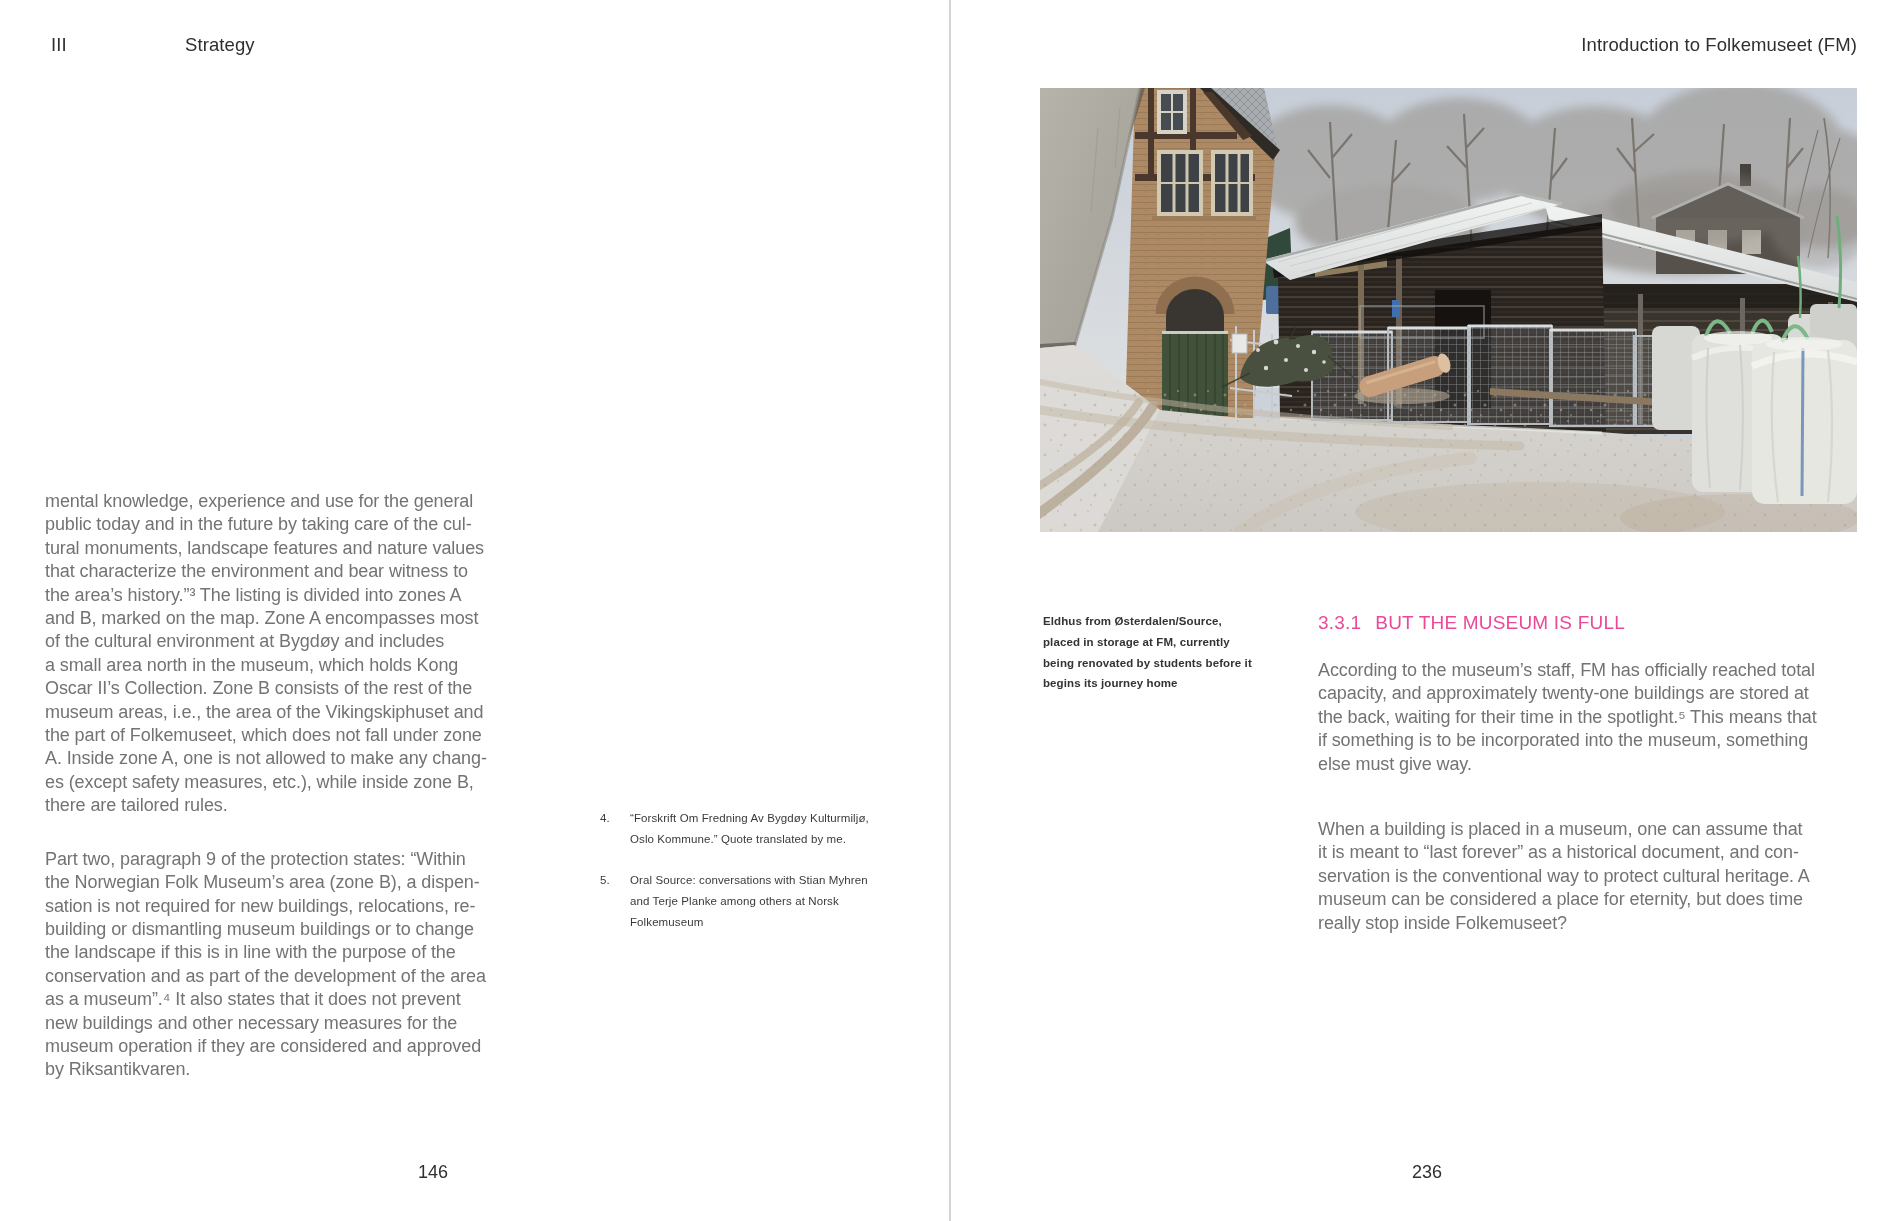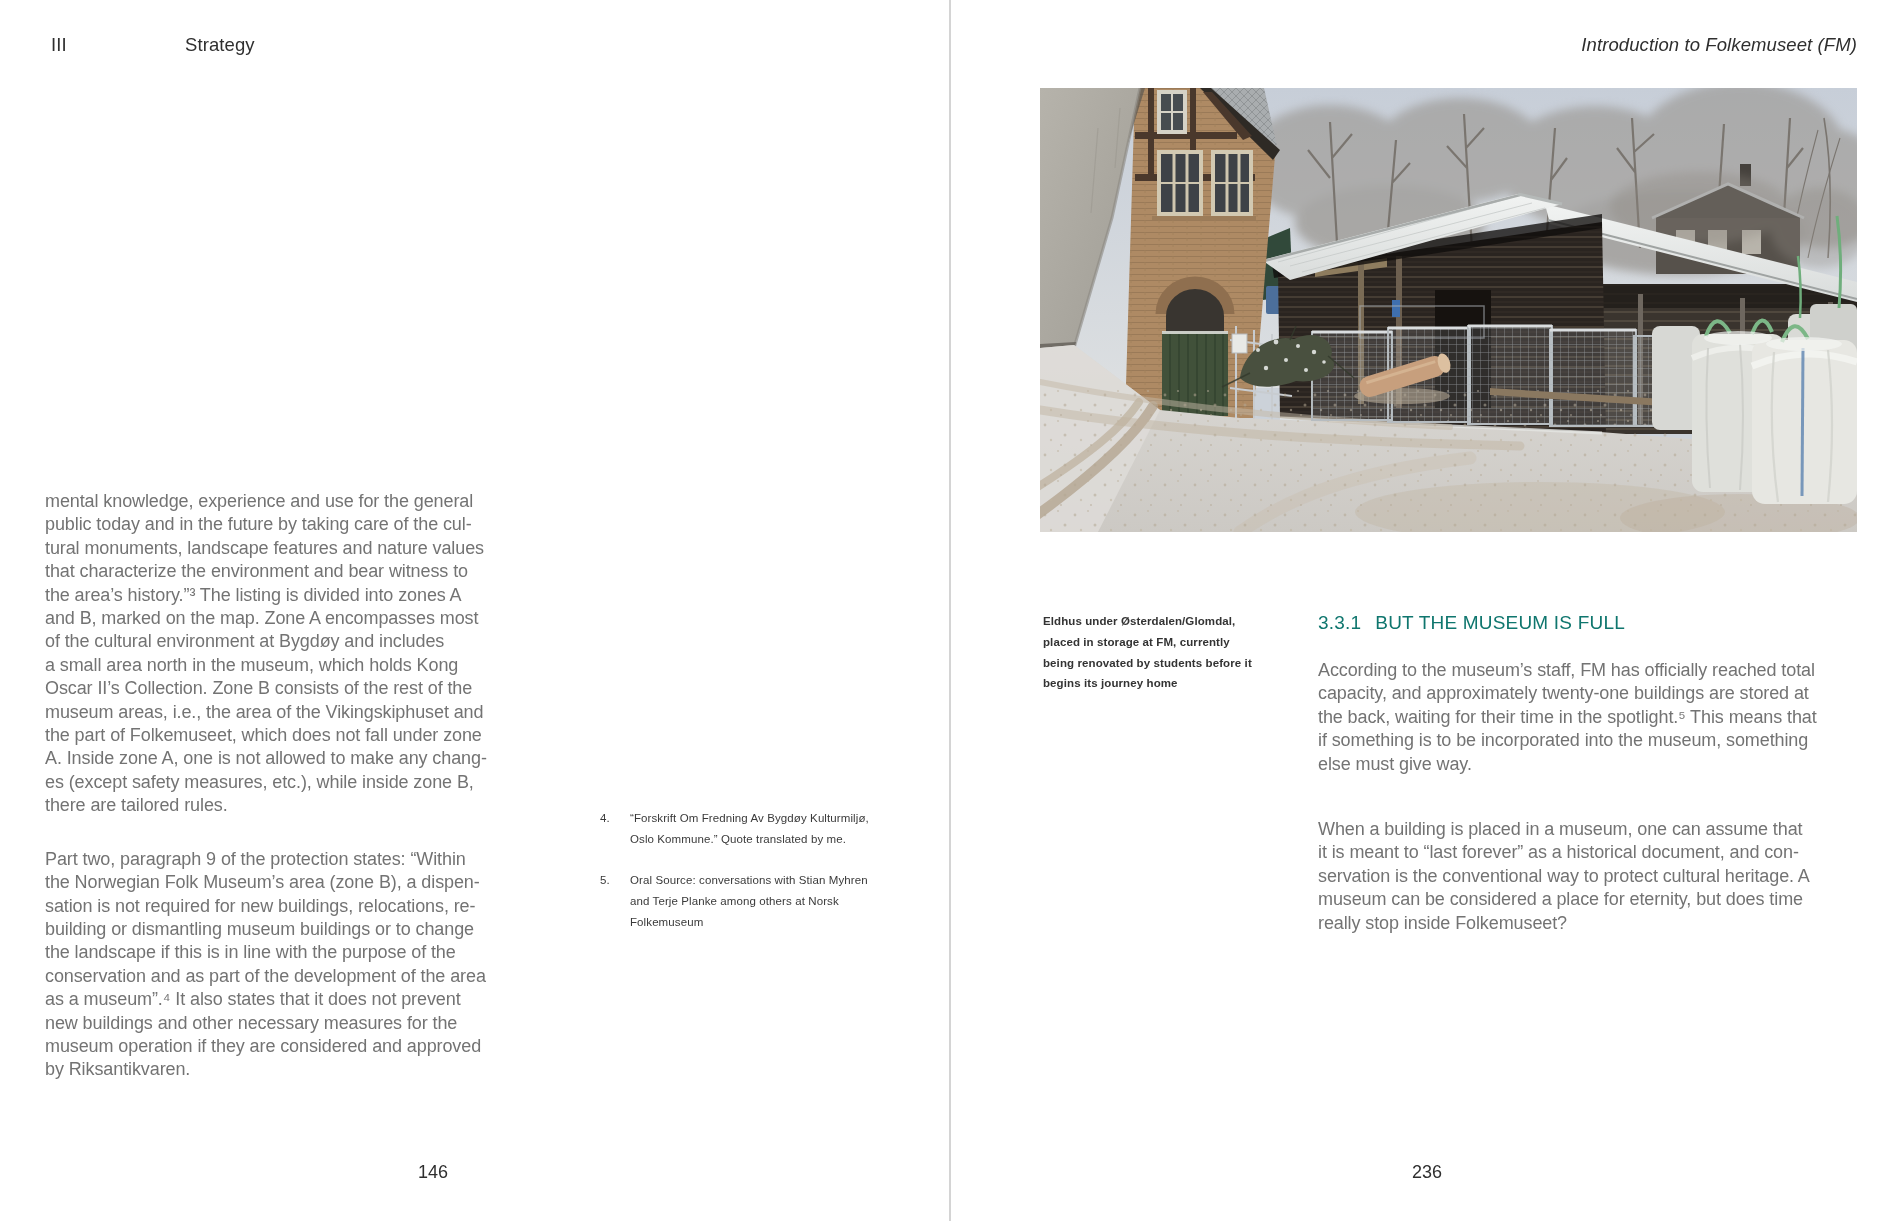--- a/index.html
+++ b/index.html
@@ -5,21 +5,21 @@
   html,body{margin:0;padding:0;background:#ffffff;}
   #spread{position:relative;width:1900px;height:1221px;background:#ffffff;overflow:hidden;
           font-family:"Liberation Sans","DejaVu Sans",sans-serif;color:#2d2d2d;}
   .abs{position:absolute;}
   .runhead{font-size:18.5px;letter-spacing:.1px;color:#2f2f2f;}
   .bodytext{font-size:18px;line-height:23.4px;letter-spacing:-0.1px;white-space:pre-line;color:#737373;}
   .smalltext{font-size:11.5px;line-height:20.8px;letter-spacing:.1px;white-space:pre-line;color:#3a3a3a;}
   .caption{font-weight:bold;color:#333;}
   .fnrow{display:flex;}
   .fnnum{width:30px;flex:none;}
-  .heading{font-size:19px;letter-spacing:.2px;color:#0f766e;display:flex;gap:14px;}
+  .heading{font-size:19px;letter-spacing:.2px;color:#ec4899;display:flex;gap:14px;}
   .pagenum{font-size:18px;width:70px;text-align:left;color:#2f2f2f;}
   .gutter{left:949px;top:0;width:2px;height:1221px;background:#d4d4d4;}
   .photo{left:1040px;top:88px;width:817px;height:444px;background:#ccd2d9;}
   .photo svg{display:block;width:817px;height:444px;}
 </style>
 </head>
 <body>
 
 <div id="spread">
 
@@ -64,21 +64,21 @@
     <div class="fnrow">
       <span class="fnnum">5.</span>
       <span>Oral Source: conversations with Stian Myhren
 and Terje Planke among others at Norsk
 Folkemuseum</span>
     </div>
   </div>
 
   <div class="abs pagenum" style="left:418px;top:1162px;">146</div>
 
-  <div class="abs runhead" style="left:1320px;top:34px;width:537px;text-align:right;font-style:italic;">Introduction to Folkemuseet (FM)</div>
+  <div class="abs runhead" style="left:1320px;top:34px;width:537px;text-align:right;">Introduction to Folkemuseet (FM)</div>
 
   <div class="abs photo">
     <svg viewBox="0 0 817 444" xmlns="http://www.w3.org/2000/svg">
       <defs>
         <linearGradient id="sky" x1="0" y1="0" x2="0" y2="1">
           <stop offset="0" stop-color="#c7ced8"></stop>
             <stop offset="1" stop-color="#dcdfe1"></stop>
         </linearGradient>
         <linearGradient id="plaster" x1="0" y1="0" x2="1" y2="1">
           <stop offset="0" stop-color="#b6b3ab"></stop>
@@ -354,21 +354,21 @@
           <path d="M734,264 q-6,76 4,150 M788,262 q8,74 0,152" stroke="#d2d3ce" stroke-width="2.2" fill="none" opacity="0.85"></path>
           <path d="M742,254 q12,-30 26,-3" stroke="#7cb787" stroke-width="4" fill="none"></path>
           <path d="M763,260 l-1,148" stroke="#5d83b0" stroke-width="3" opacity="0.8" fill="none"></path>
         </g>
         <ellipse cx="698" cy="250" rx="34" ry="7" fill="#f4f5f2" opacity="0.7"></ellipse>
         <ellipse cx="764" cy="256" rx="38" ry="7" fill="#f4f5f2" opacity="0.7"></ellipse>
       </g>
     </svg>
   </div>
 
-  <div class="abs smalltext caption" style="left:1043px;top:611px;width:240px;">Eldhus under Østerdalen/Glomdal,
+  <div class="abs smalltext caption" style="left:1043px;top:611px;width:240px;">Eldhus from Østerdalen/Source,
 placed in storage at FM, currently
 being renovated by students before it
 begins its journey home</div>
 
   <div class="abs heading" style="left:1318px;top:612px;">
     <span>3.3.1</span>
     <span>BUT THE MUSEUM IS FULL</span>
   </div>
 
   <div class="abs" style="left:1318px;top:659px;width:560px;">

